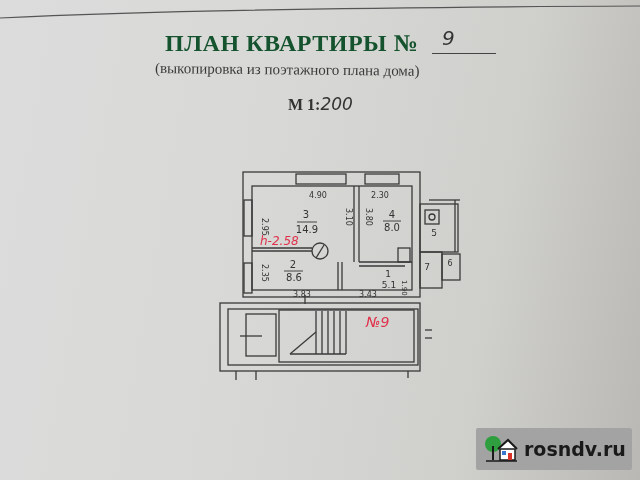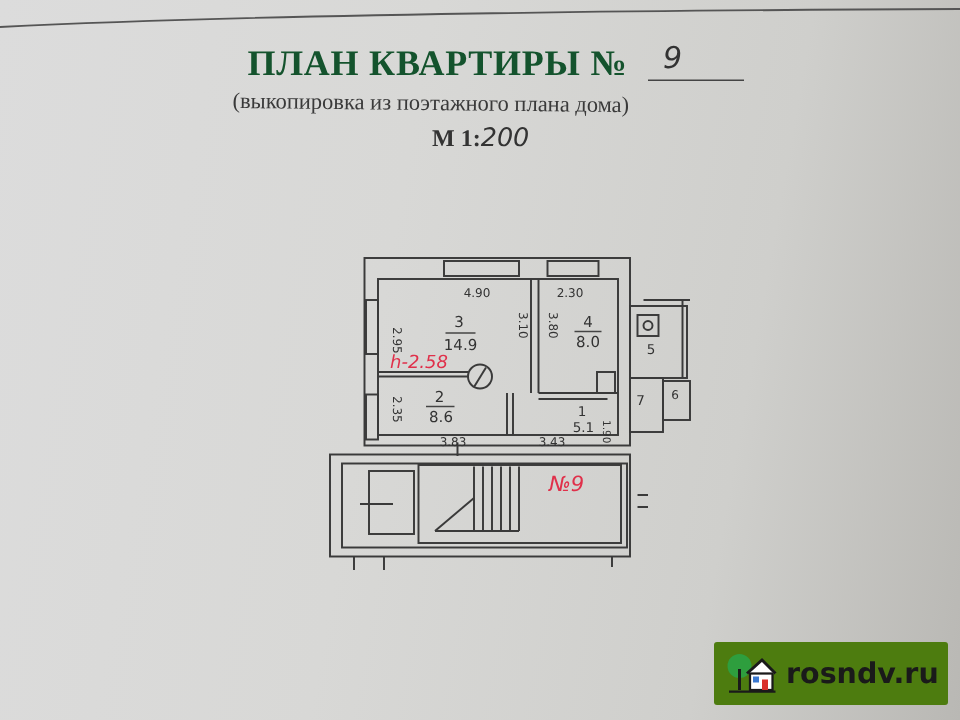--- a/index.html
+++ b/index.html
@@ -19,27 +19,27 @@
   .title-num {
     position:absolute; left:432px; top:-4px; width:64px; border-bottom:1.5px solid #444;
     height:28px; font-family:"DejaVu Sans", sans-serif; font-style:italic; font-size:20px;
     color:#333; text-align:left; padding-left:10px; box-sizing:border-box;
   }
   .subtitle {
     position:absolute; left:155px; top:30px; font-size:15px; color:#3a3a3a; white-space:nowrap;
     transform:rotate(0.6deg); transform-origin:left;
   }
   .scale {
-    position:absolute; left:288px; top:52px; font-size:16px; font-weight:bold; color:#333; white-space:nowrap;
+    position:absolute; left:288px; top:64px; font-size:16px; font-weight:bold; color:#333; white-space:nowrap;
   }
   .scale-val { font-family:"DejaVu Sans", sans-serif; font-style:italic; font-weight:normal; font-size:17px; }
   .plan { position:absolute; left:0; top:0; width:640px; height:480px; }
   .lbl { font-family:"DejaVu Sans", sans-serif; fill:#333; }
   .watermark {
-    position:absolute; left:476px; top:428px; width:156px; height:42px; background:#4d7c0f;
+    position:absolute; left:476px; top:428px; width:156px; height:42px; background:#a3a3a3;
     border-radius:2px; display:flex; align-items:center; padding-left:8px; box-sizing:border-box;
   }
   .wm-text {
     font-family:"DejaVu Sans", sans-serif; font-weight:bold; font-size:19px; color:#1a1a1a; margin-left:6px;
   }
 </style>
 </head>
 <body>
 
 <svg class="fold-line" viewBox="0 0 640 30">

